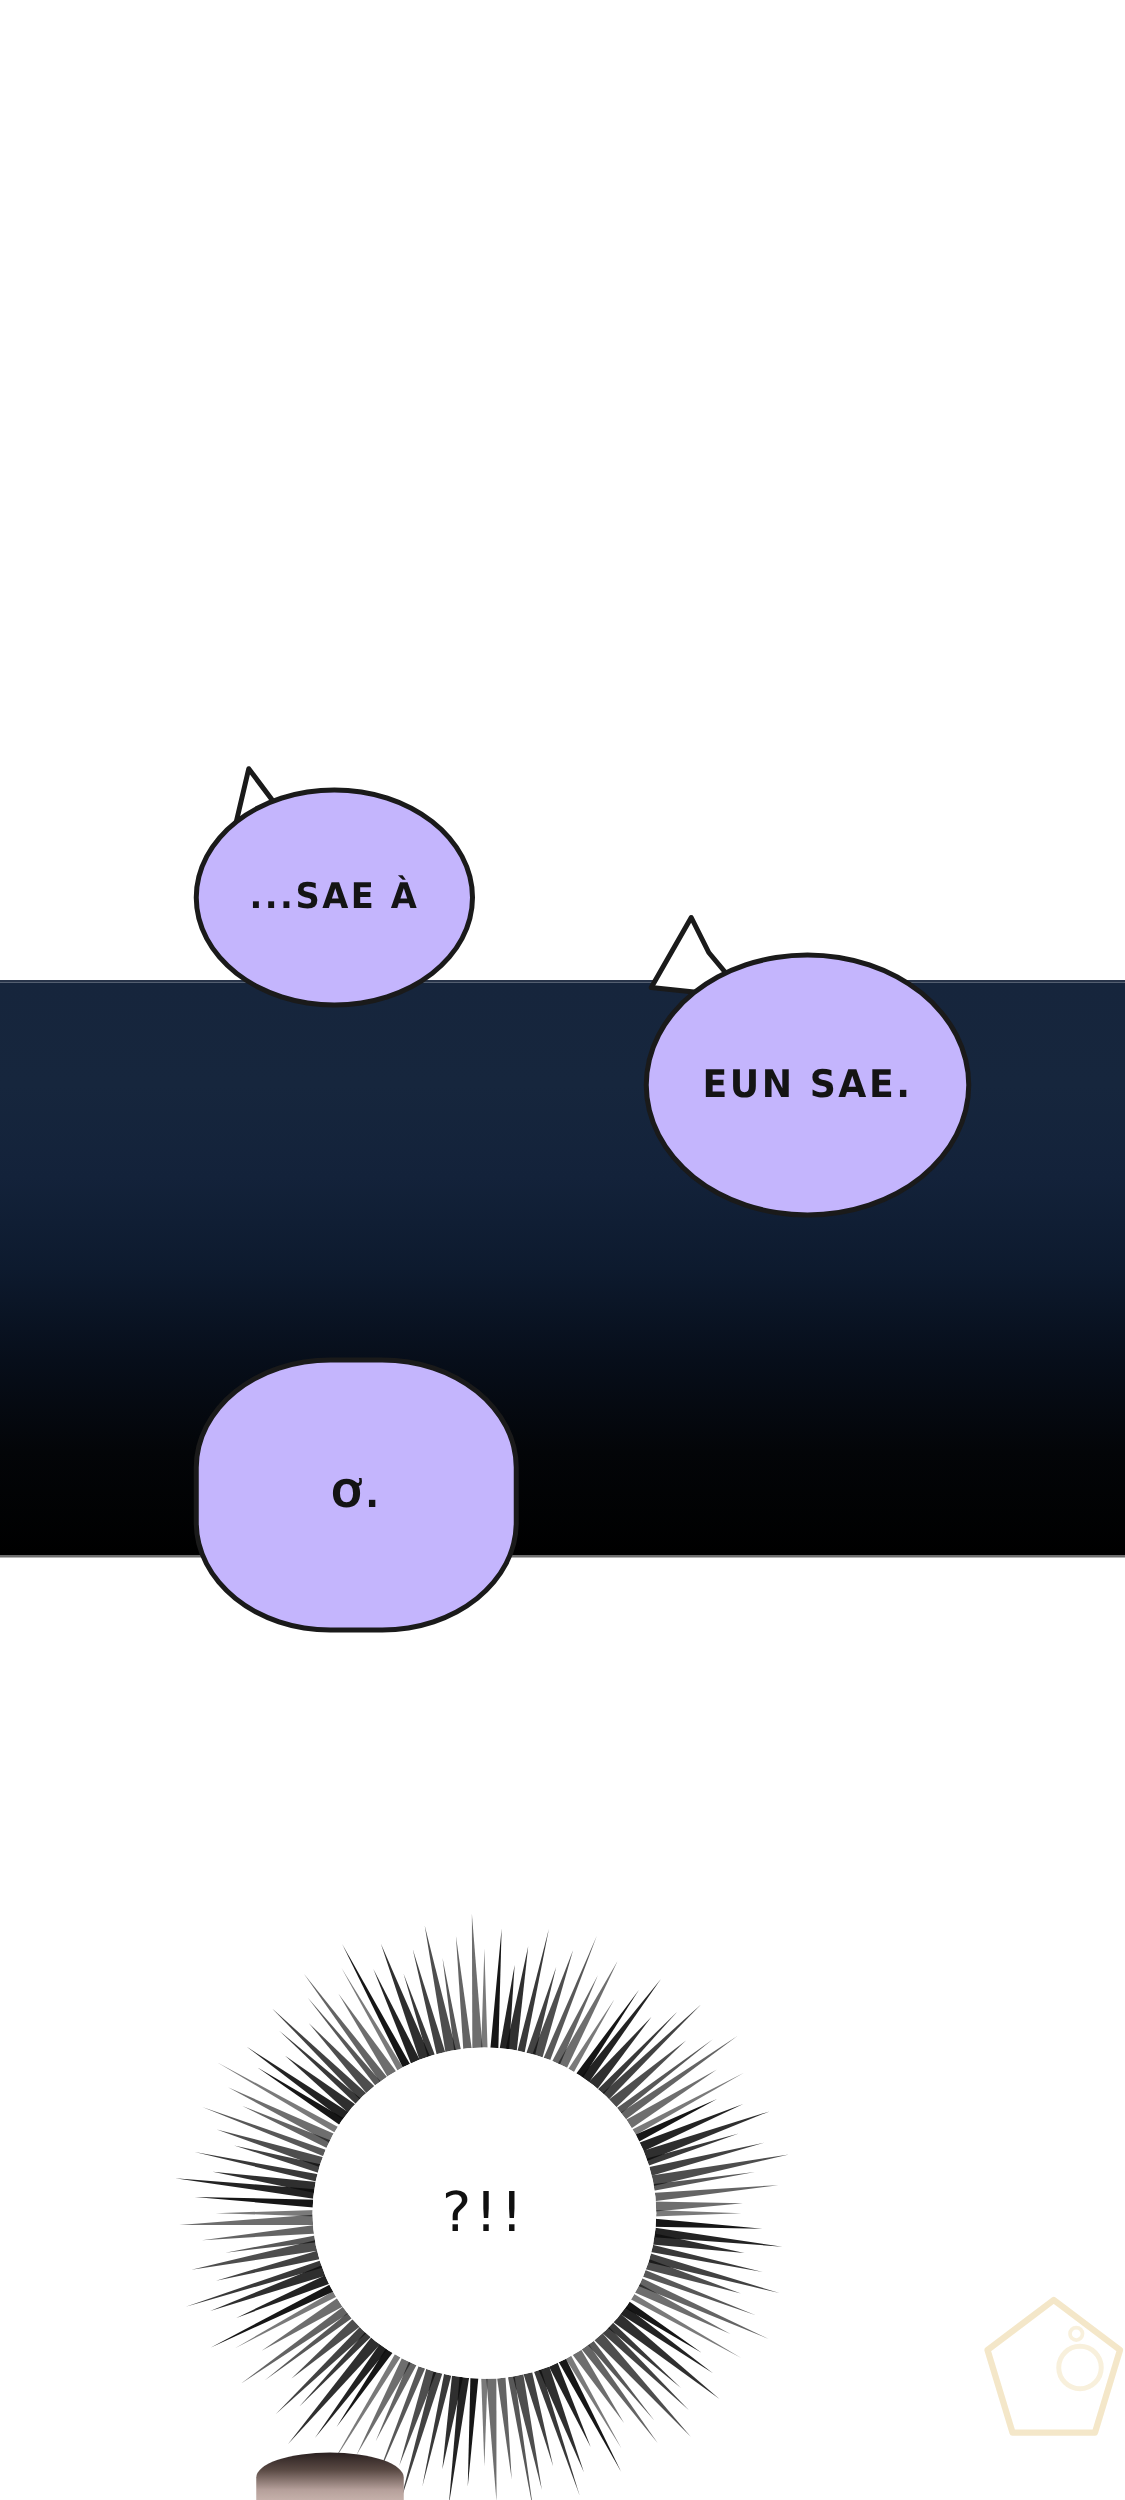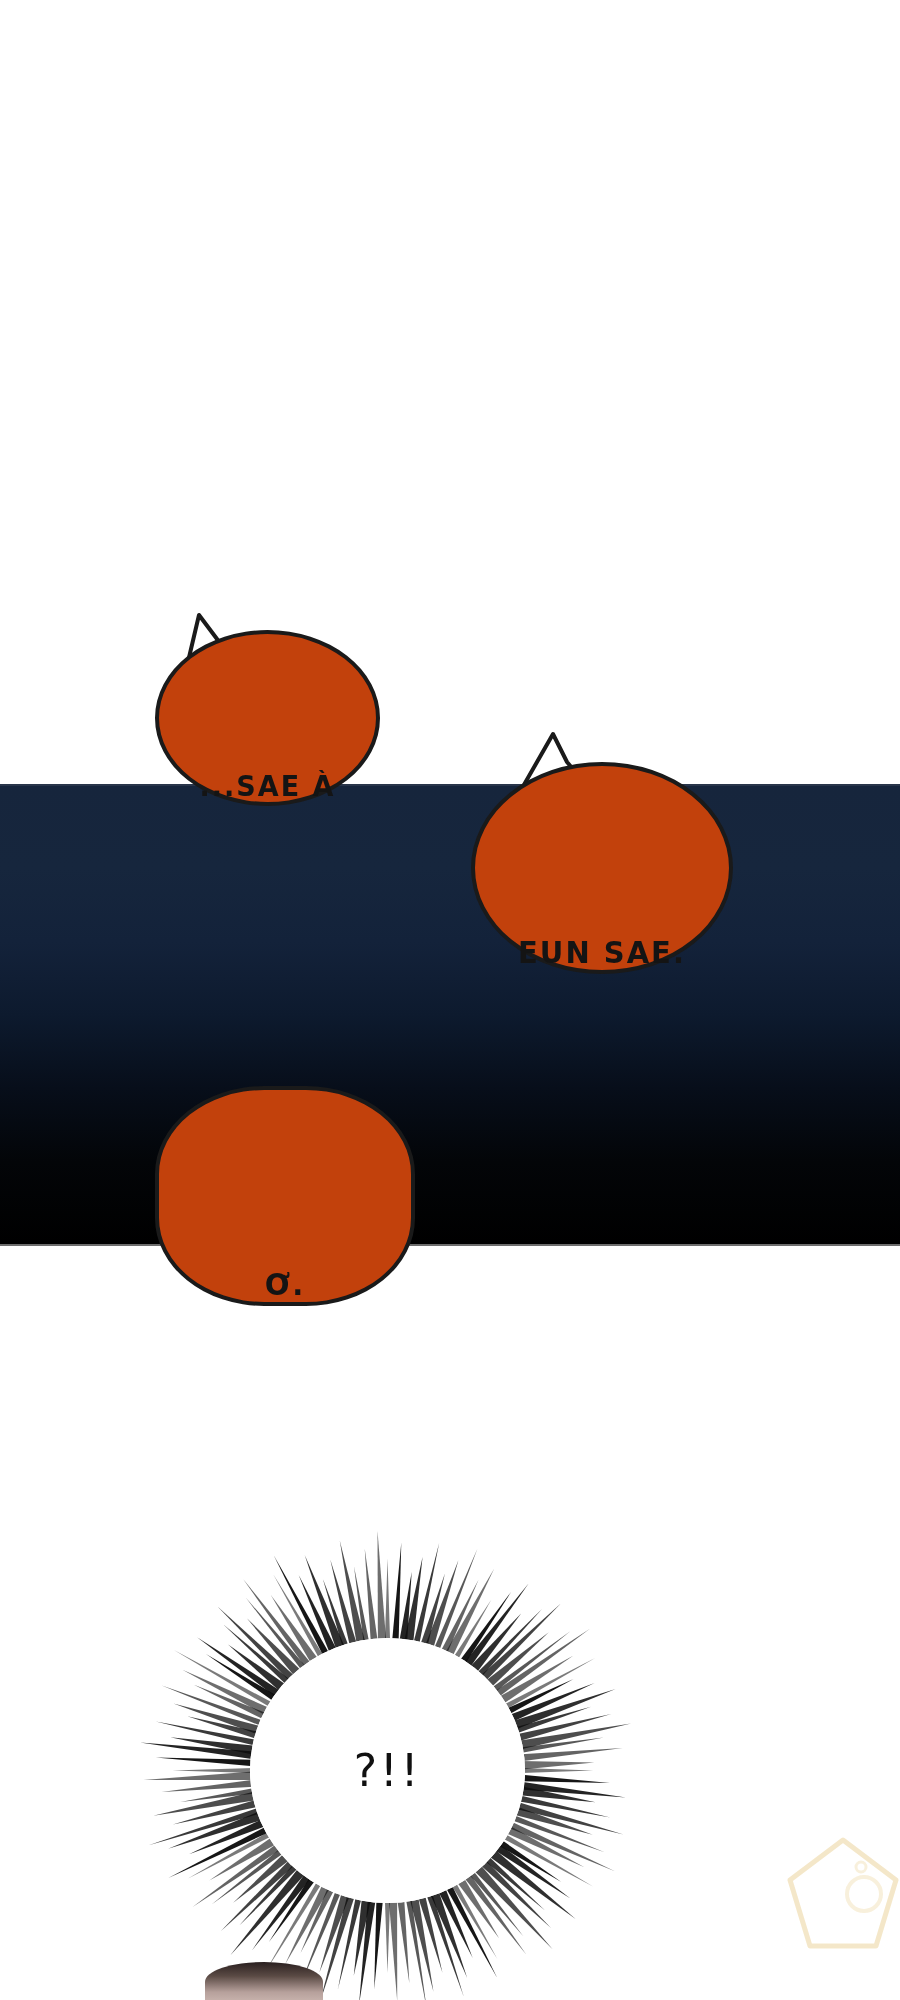--- a/index.html
+++ b/index.html
@@ -43,25 +43,25 @@
     position: absolute;
     left: 0;
     width: 900px;
     height: 2px;
     background: #6d6d6d;
   }
 
   
   .bubble {
     position: absolute;
-    background: #c2410c;
+    background: #c4b5fd;
     border: 4px solid #1a1a1a;
     box-sizing: border-box;
     display: flex;
-    align-items: flex-end;
+    align-items: center;
     justify-content: center;
   }
   .bubble .txt {
     font-family: "DejaVu Sans", sans-serif;
     font-weight: 700;
     letter-spacing: 2px;
     color: #141414;
     text-align: center;
     line-height: 1.1;
     transform: scaleY(1.05);
@@ -121,21 +121,21 @@
   <svg class="tail-svg" id="tail1" width="120" height="90" viewBox="0 0 120 90" style="left: 165px; top: 605px;">
     <path d="M 18 78 L 34 10 L 52 34 L 78 70 Z" fill="#ffffff" stroke="#1a1a1a" stroke-width="4" stroke-linejoin="round"></path>
   </svg>
   <div class="bubble bubble-oval" id="bubble1" style="left: 155px; top: 630px; width: 225px; height: 176px;">
     <span class="txt" style="font-size: 27px;">...SAE À</span>
   </div>
 
   <svg class="tail-svg" id="tail2" width="140" height="95" viewBox="0 0 140 95" style="left: 505px; top: 724px;">
     <path d="M 16 66 L 48 10 L 62 38 L 92 74 Z" fill="#ffffff" stroke="#1a1a1a" stroke-width="4" stroke-linejoin="round"></path>
   </svg>
-  <div class="bubble bubble-oval" id="bubble2" style="left: 471px; top: 762px; width: 262px; height: 212px;">
+  <div class="bubble bubble-oval" id="bubble2" style="left: 515px; top: 762px; width: 262px; height: 212px;">
     <span class="txt" style="font-size: 29px;">EUN SAE.</span>
   </div>
 
   <div class="bubble bubble-round-square" id="bubble3" style="left: 155px; top: 1086px; width: 260px; height: 220px;">
     <span class="txt" style="font-size: 29px;">Ơ.</span>
   </div>
 
   <div class="burst-wrap" id="burstWrap" style="left: 140px; top: 1528px; width: 495px; height: 485px;">
     <svg id="burstSvg" width="495" height="485" viewBox="0 0 495 485" style="position:absolute; left:0; top:0;">
         <path d="M 382.0 245.1 L 453.1 242.5 L 382.0 239.9 Z" fill="#0d0d0d" opacity="0.55"></path>

